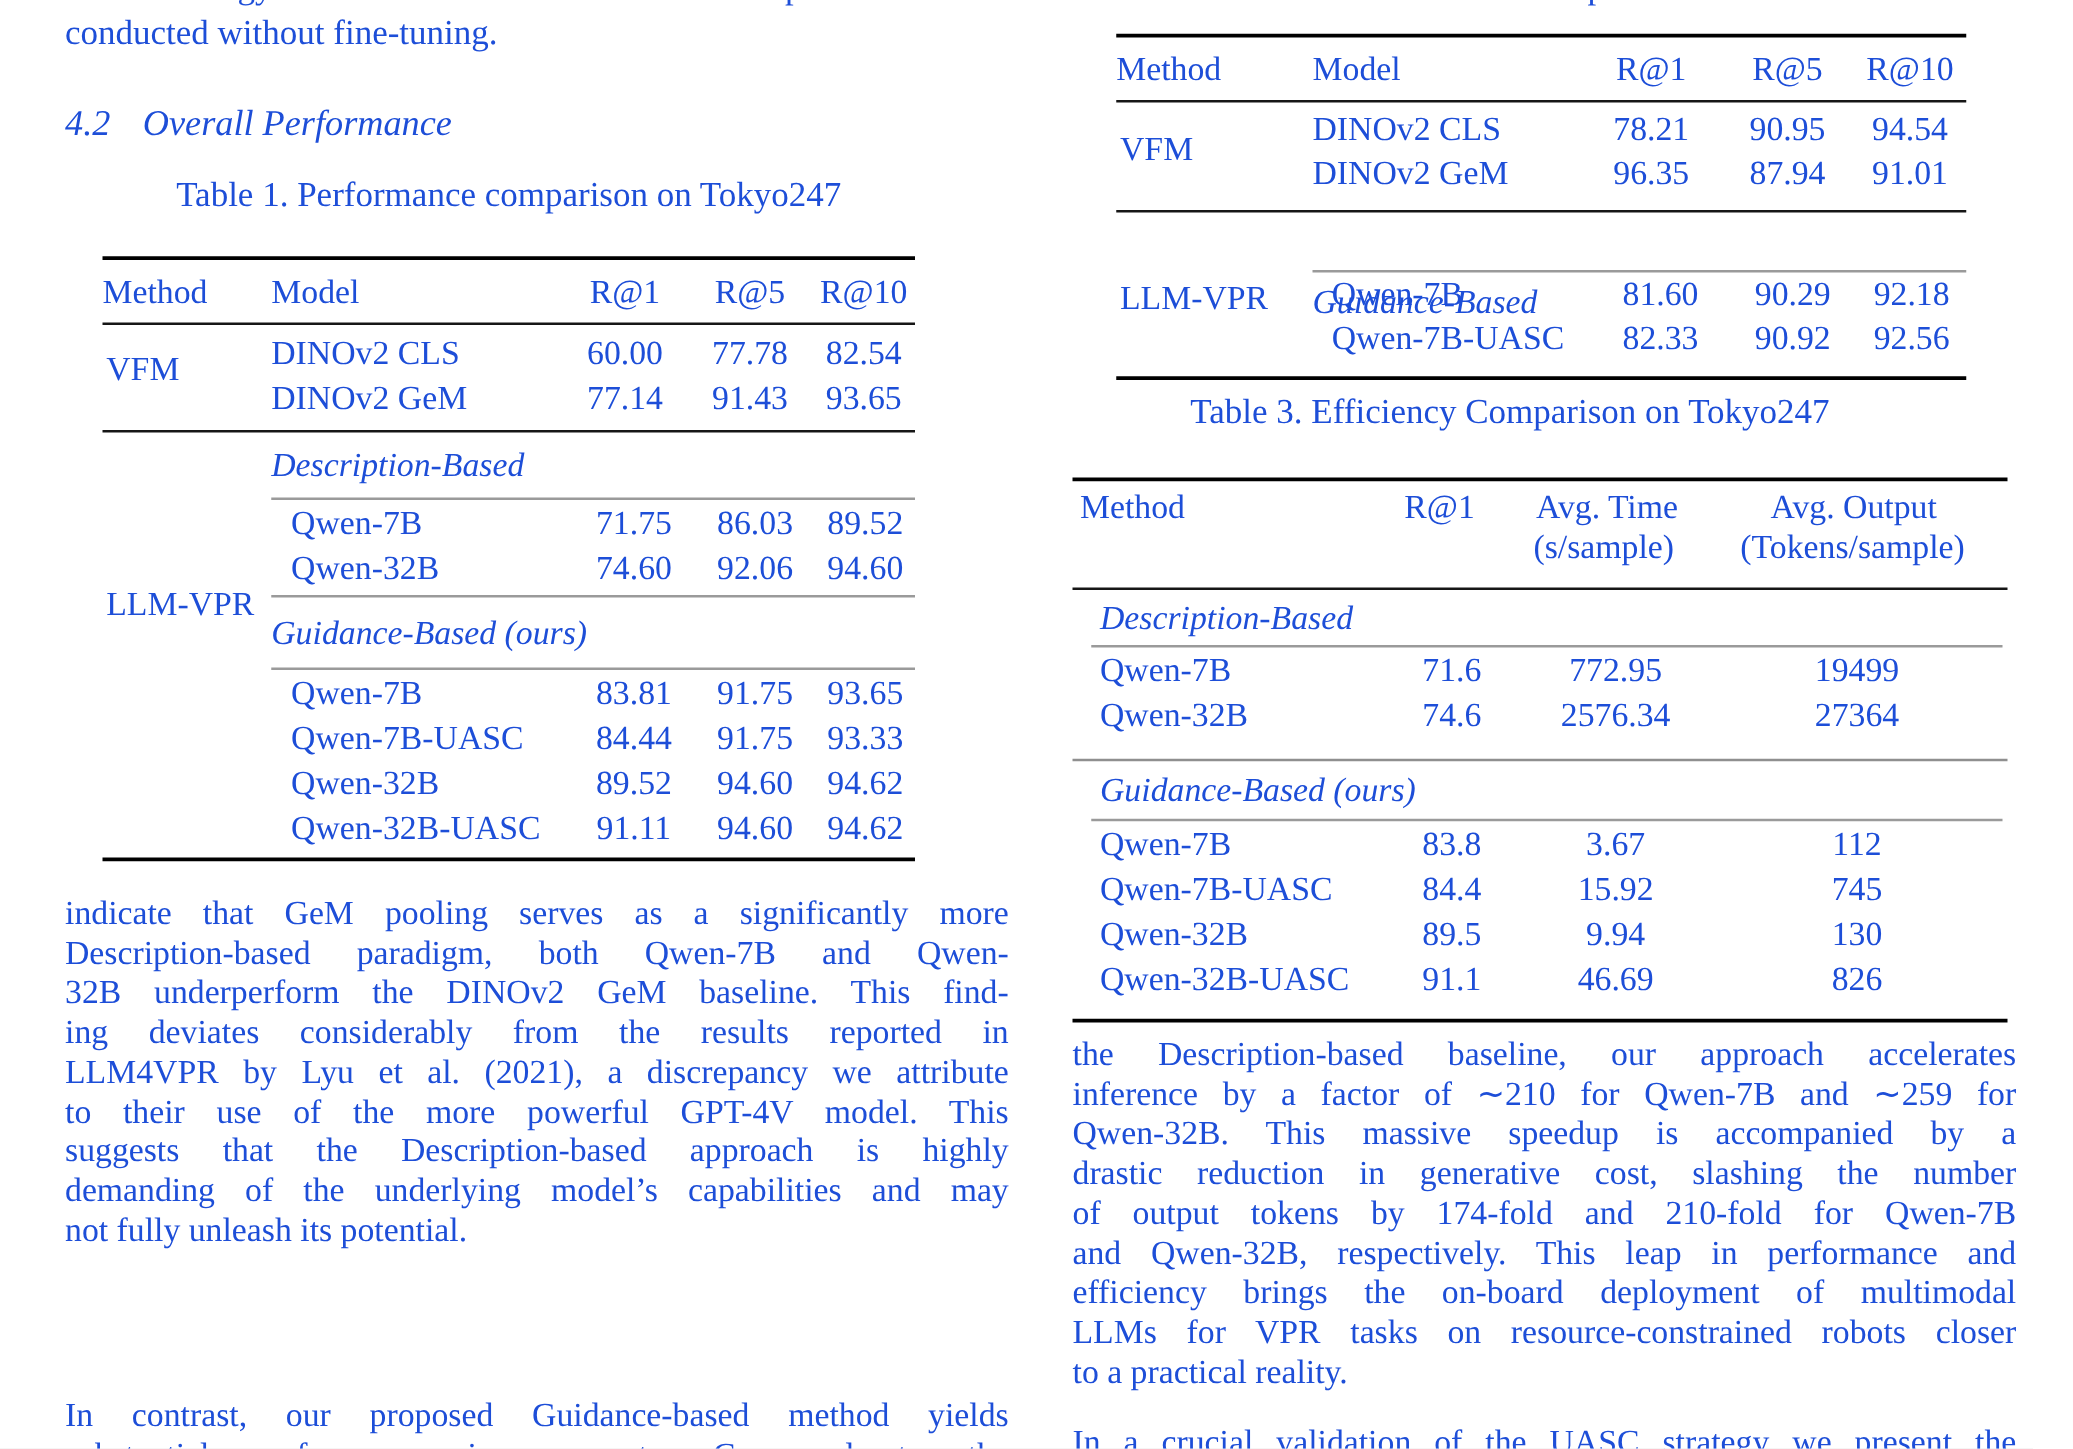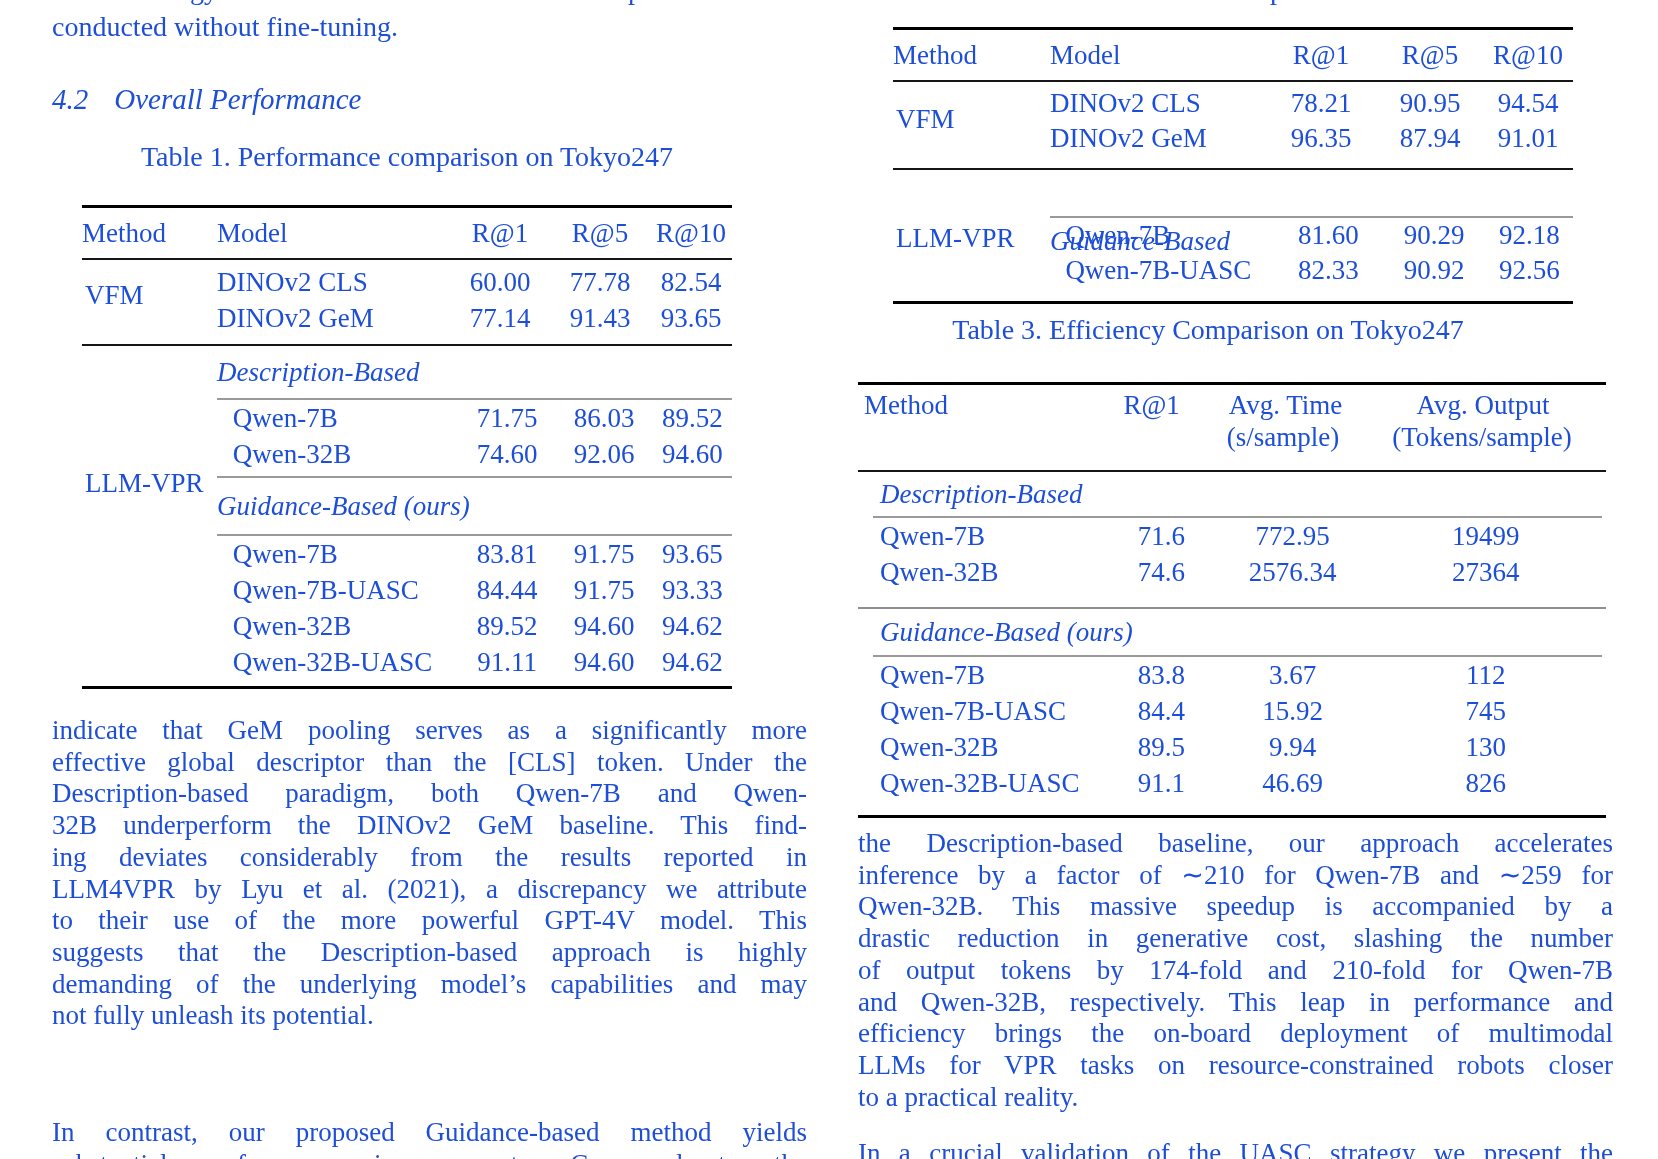--- a/index.html
+++ b/index.html
@@ -176,21 +176,20 @@
       <span class="c w-n3 num b">94.62</span>
     </div>
     <div class="pad" style="height:6px;"></div>
     <div class="rule thick"></div>
     <span class="mlabel" style="left:3px;top:74px;">VFM</span>
     <span class="mlabel" style="left:3px;top:262px;">LLM-VPR</span>
   </div>
 
   <div class="para" style="left:52px;top:715px;width:755px;">
     <div class="line">indicate that GeM pooling serves as a significantly more</div>
-    <div class="line">effective global descriptor than the [CLS] token. Under the</div>
     <div class="line">Description-based paradigm, both Qwen-7B and Qwen-</div>
     <div class="line">32B underperform the DINOv2 GeM baseline. This find-</div>
     <div class="line">ing deviates considerably from the results reported in</div>
     <div class="line">LLM4VPR by Lyu et al. (2021), a discrepancy we attribute</div>
     <div class="line">to their use of the more powerful GPT-4V model. This</div>
     <div class="line">suggests that the Description-based approach is highly</div>
     <div class="line">demanding of the underlying model’s capabilities and may</div>
     <div class="line end">not fully unleash its potential.</div>
   </div>
 

